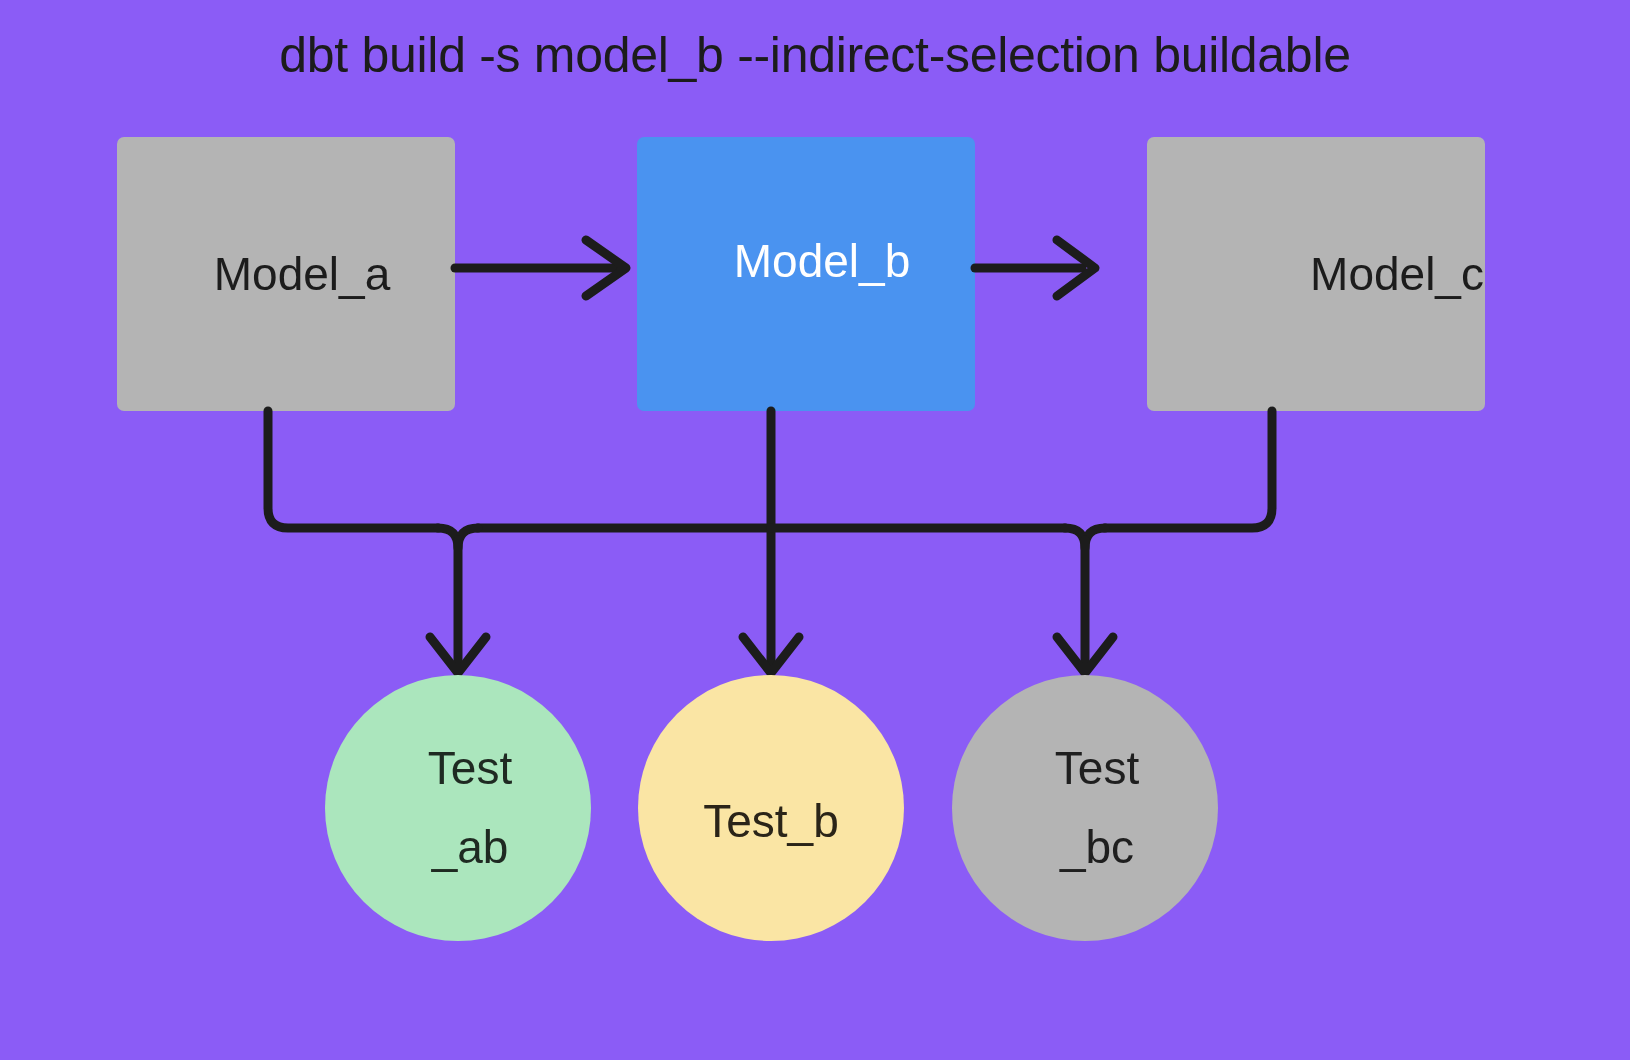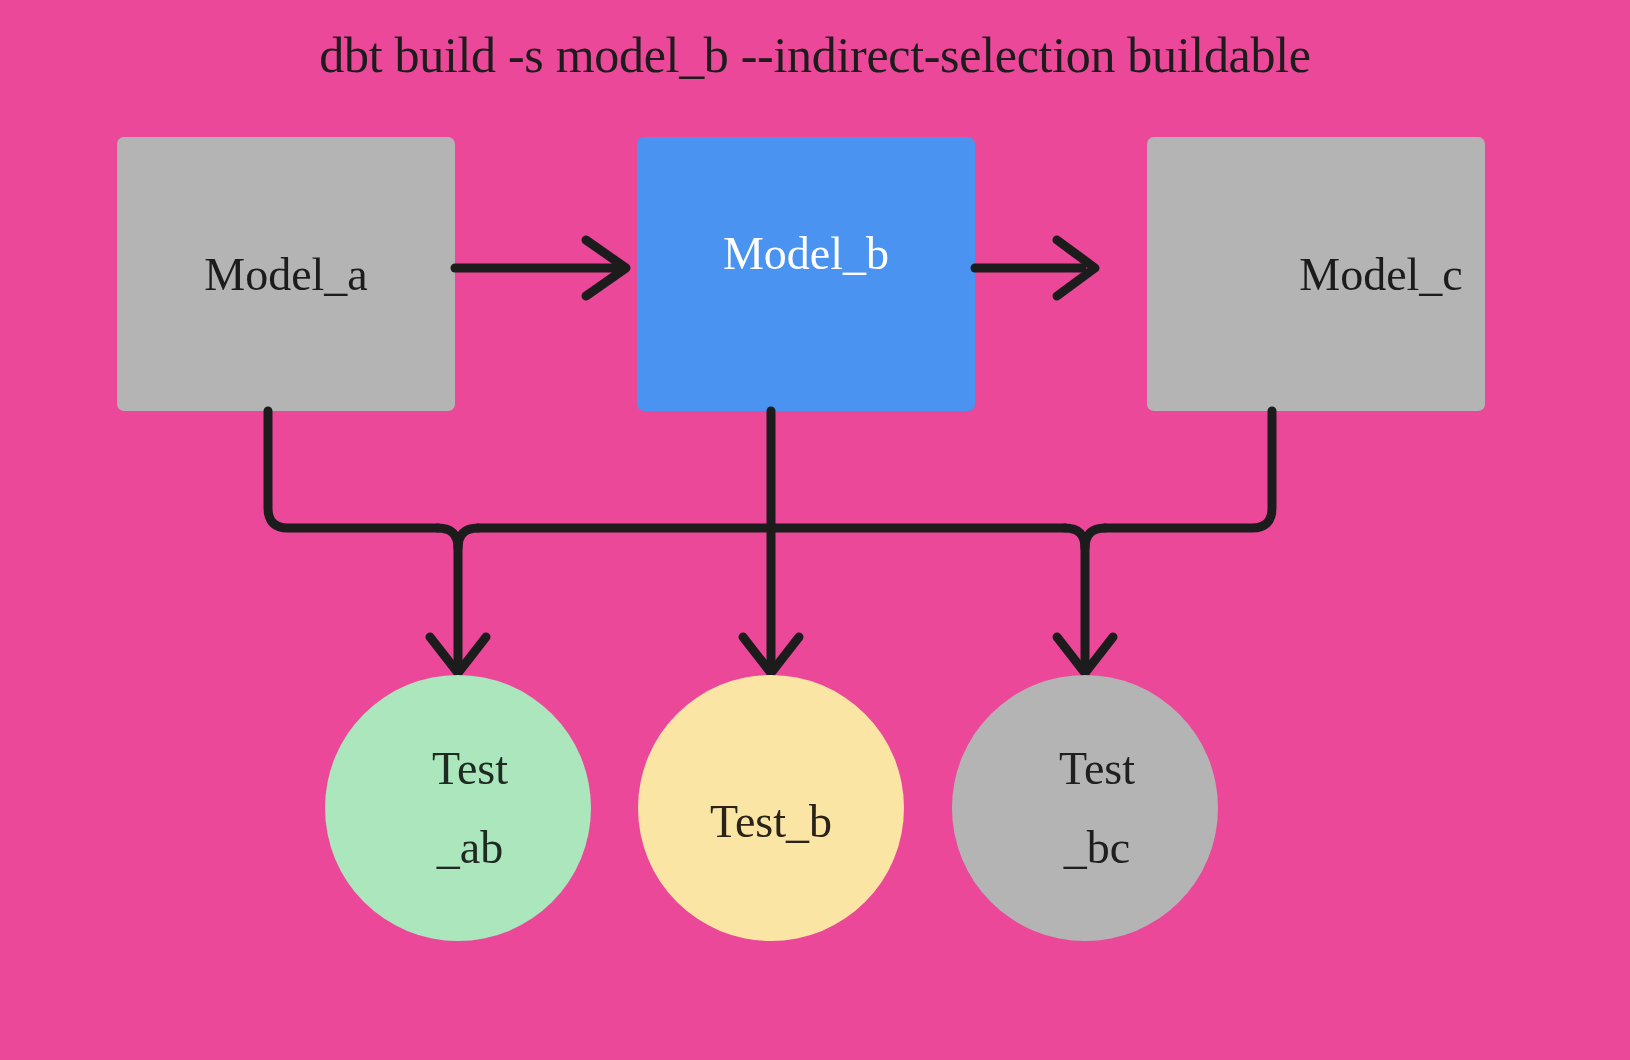--- a/index.html
+++ b/index.html
@@ -8,23 +8,22 @@
     background: #ffffff;
   }
   body {
     font-family: "Liberation Sans", sans-serif;
     -webkit-font-smoothing: antialiased;
   }
   #canvas {
     position: relative;
     width: 1630px;
     height: 1060px;
-    background: #ec4899;
+    background: #8b5cf6;
     overflow: hidden;
-    font-family: Liberation Serif, serif;
   }
   #diagram-svg {
     position: absolute;
     top: 0;
     left: 0;
     width: 1630px;
     height: 1060px;
   }
   .node-label {
     position: absolute;
@@ -33,20 +32,21 @@
     align-items: center;
     justify-content: center;
     text-align: center;
     pointer-events: none;
     white-space: pre;
   }
   .model-label {
     font-size: 46px;
     color: #1c1c1c;
     letter-spacing: 0px;
+    padding-left: 16px;
   }
   .model-label.on-blue {
     color: #ffffff;
   }
   .test-label {
     font-size: 46px;
     color: #1f2a22;
     line-height: 1.72;
   }
   .title {
@@ -108,21 +108,21 @@
     <path class="arrowhead" d="M 743 637 L 771 673 L 799 637"></path>
     <path class="arrowhead" d="M 1057 637 L 1085 673 L 1113 637"></path>
 
     <circle cx="458" cy="808" r="133" fill="#abe6bd"></circle>
     <circle cx="771" cy="808" r="133" fill="#fae5a4"></circle>
     <circle cx="1085" cy="808" r="133" fill="#b4b4b4"></circle>
   </svg>
 
   <div class="node-label model-label" style="left:117px; top:137px; width:338px; height:274px;">Model_a</div>
 
-  <div class="node-label model-label on-blue" style="left:637px; top:129px; width:338px; height:248px;border-radius:31px;">Model_b</div>
+  <div class="node-label model-label on-blue" style="left:637px; top:137px; width:338px; height:248px;border-radius:31px;">Model_b</div>
 
   <div class="node-label model-label" style="left:1212px; top:137px; width:338px; height:274px;">Model_c</div>
 
   <div class="node-label test-label" style="left:337px; top:675px; width:266px; height:266px; color:#1f2a22;">
     <span>Test</span>
     <span>_ab</span>
   </div>
 
   <div class="node-label test-label" style="left:638px; top:689px; width:266px; height:266px; color:#2a2418;">
     <span>Test_b</span>

